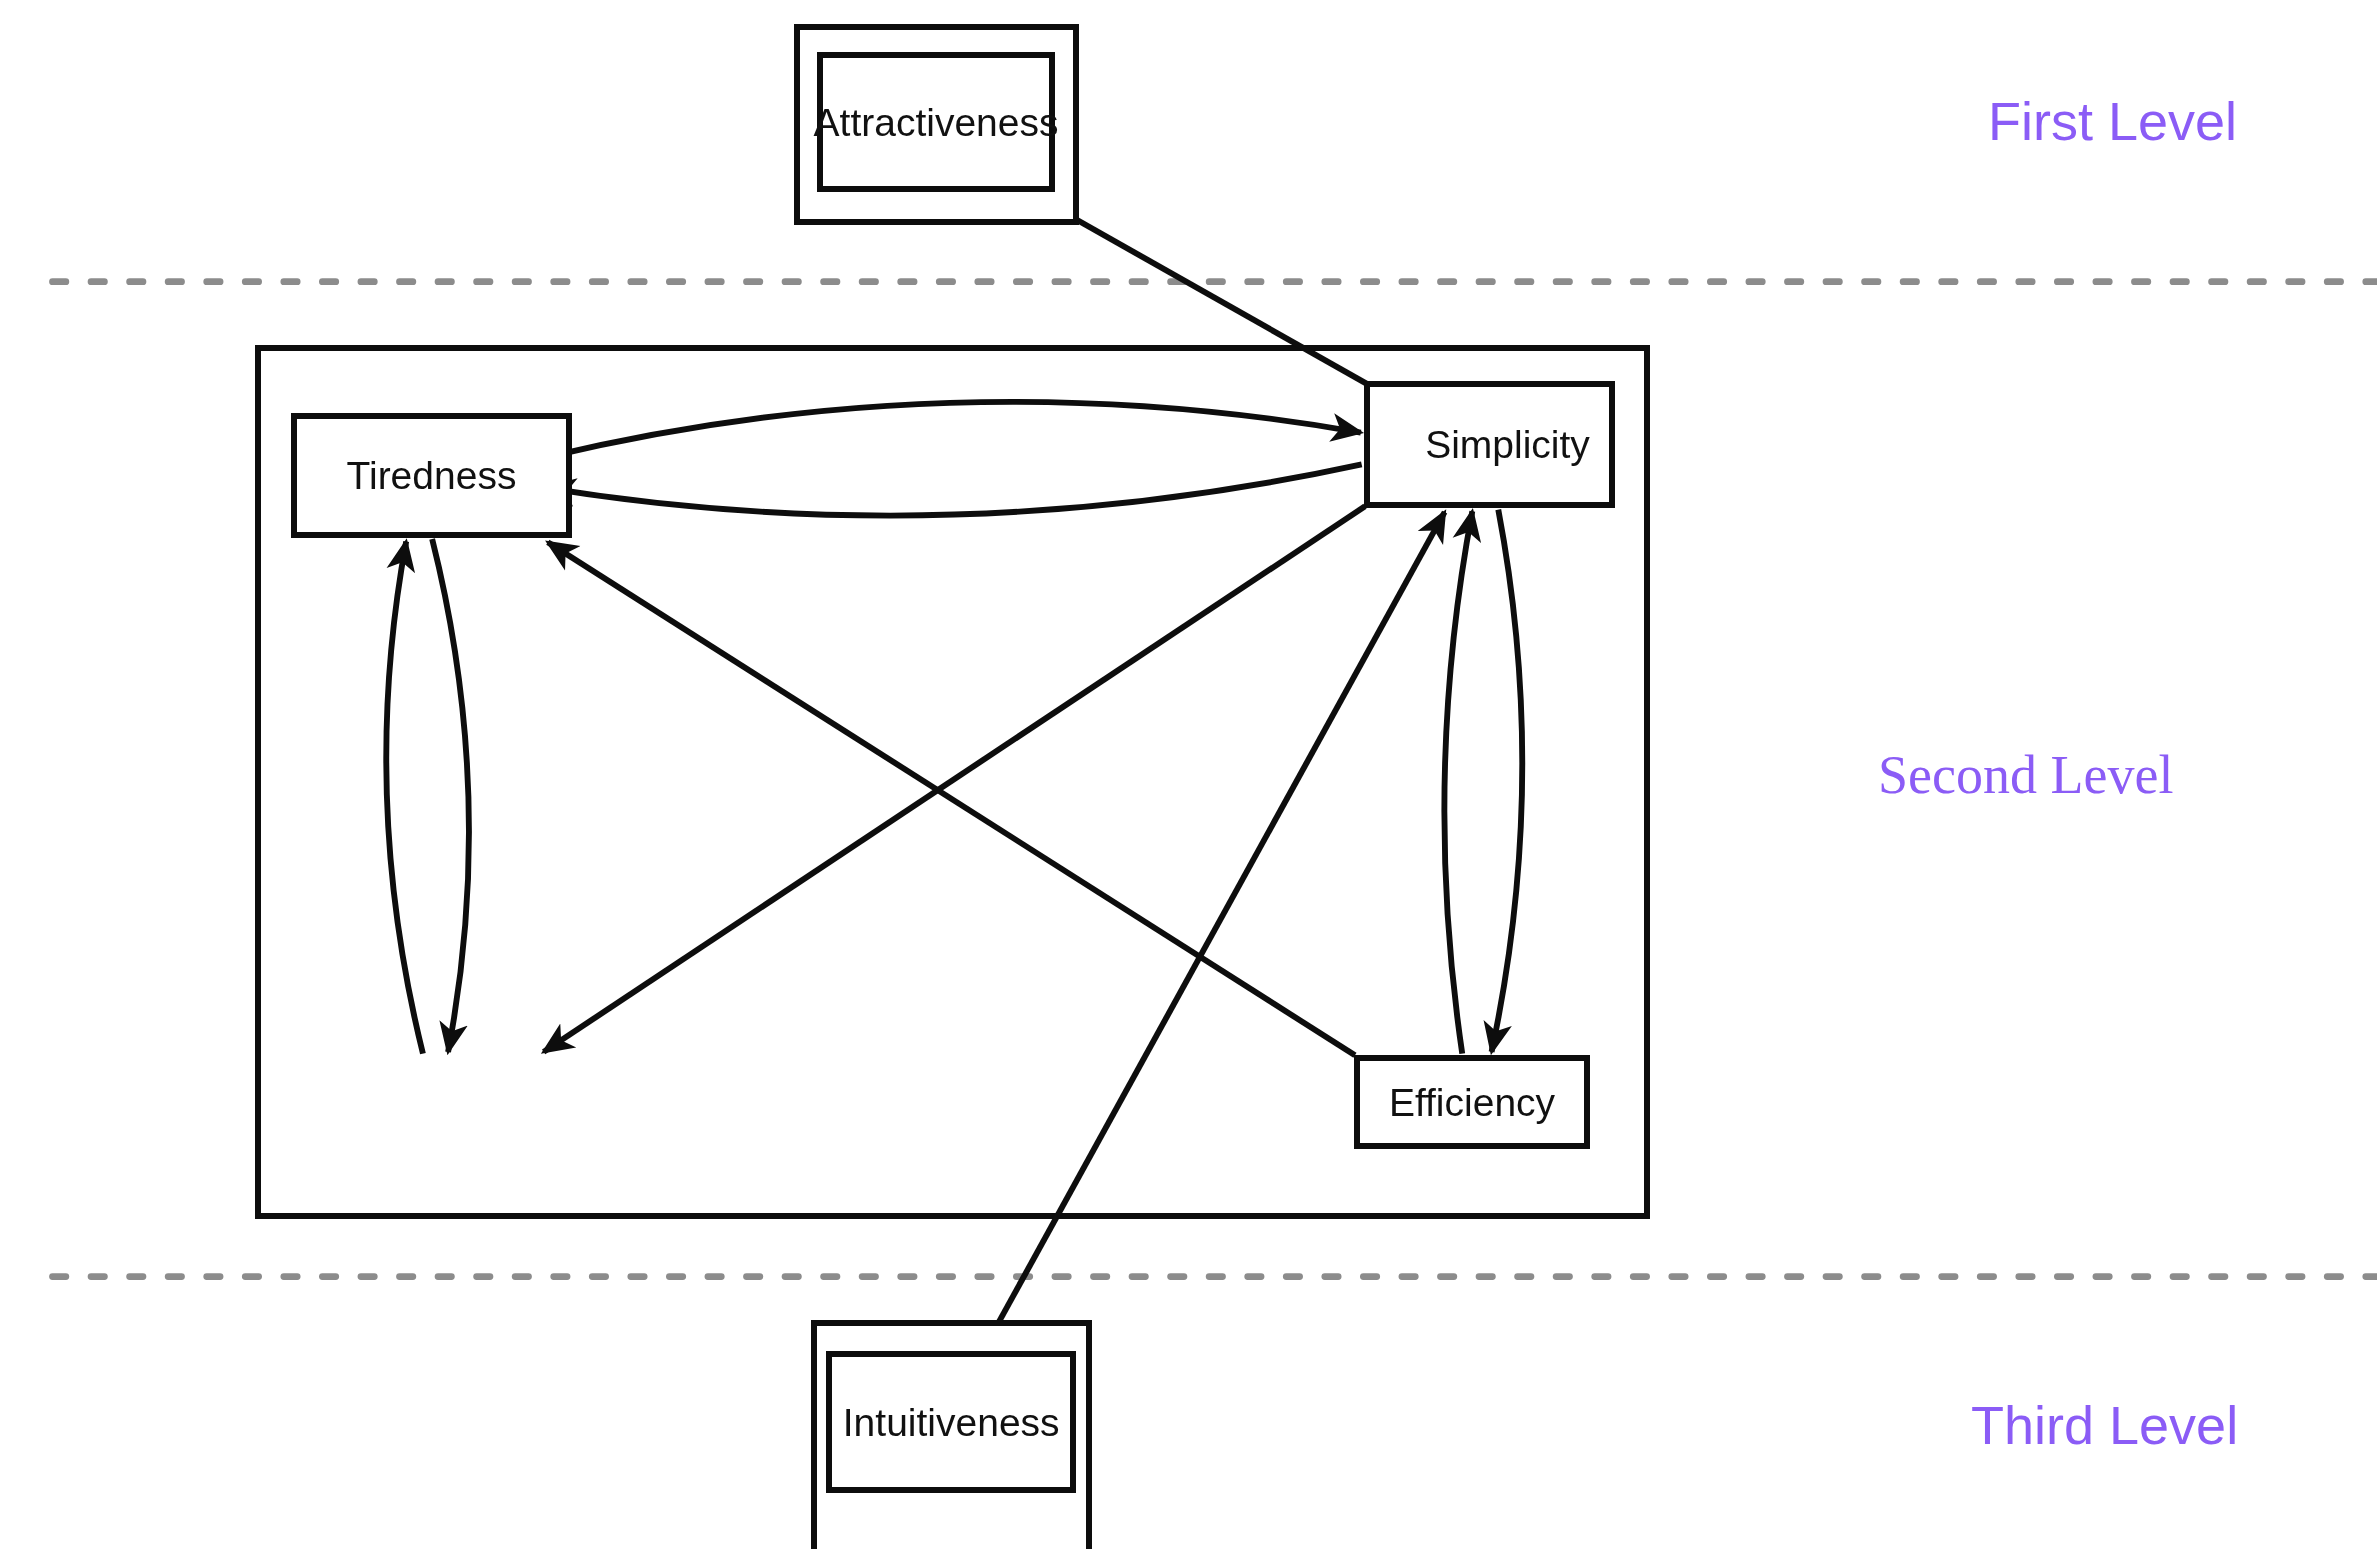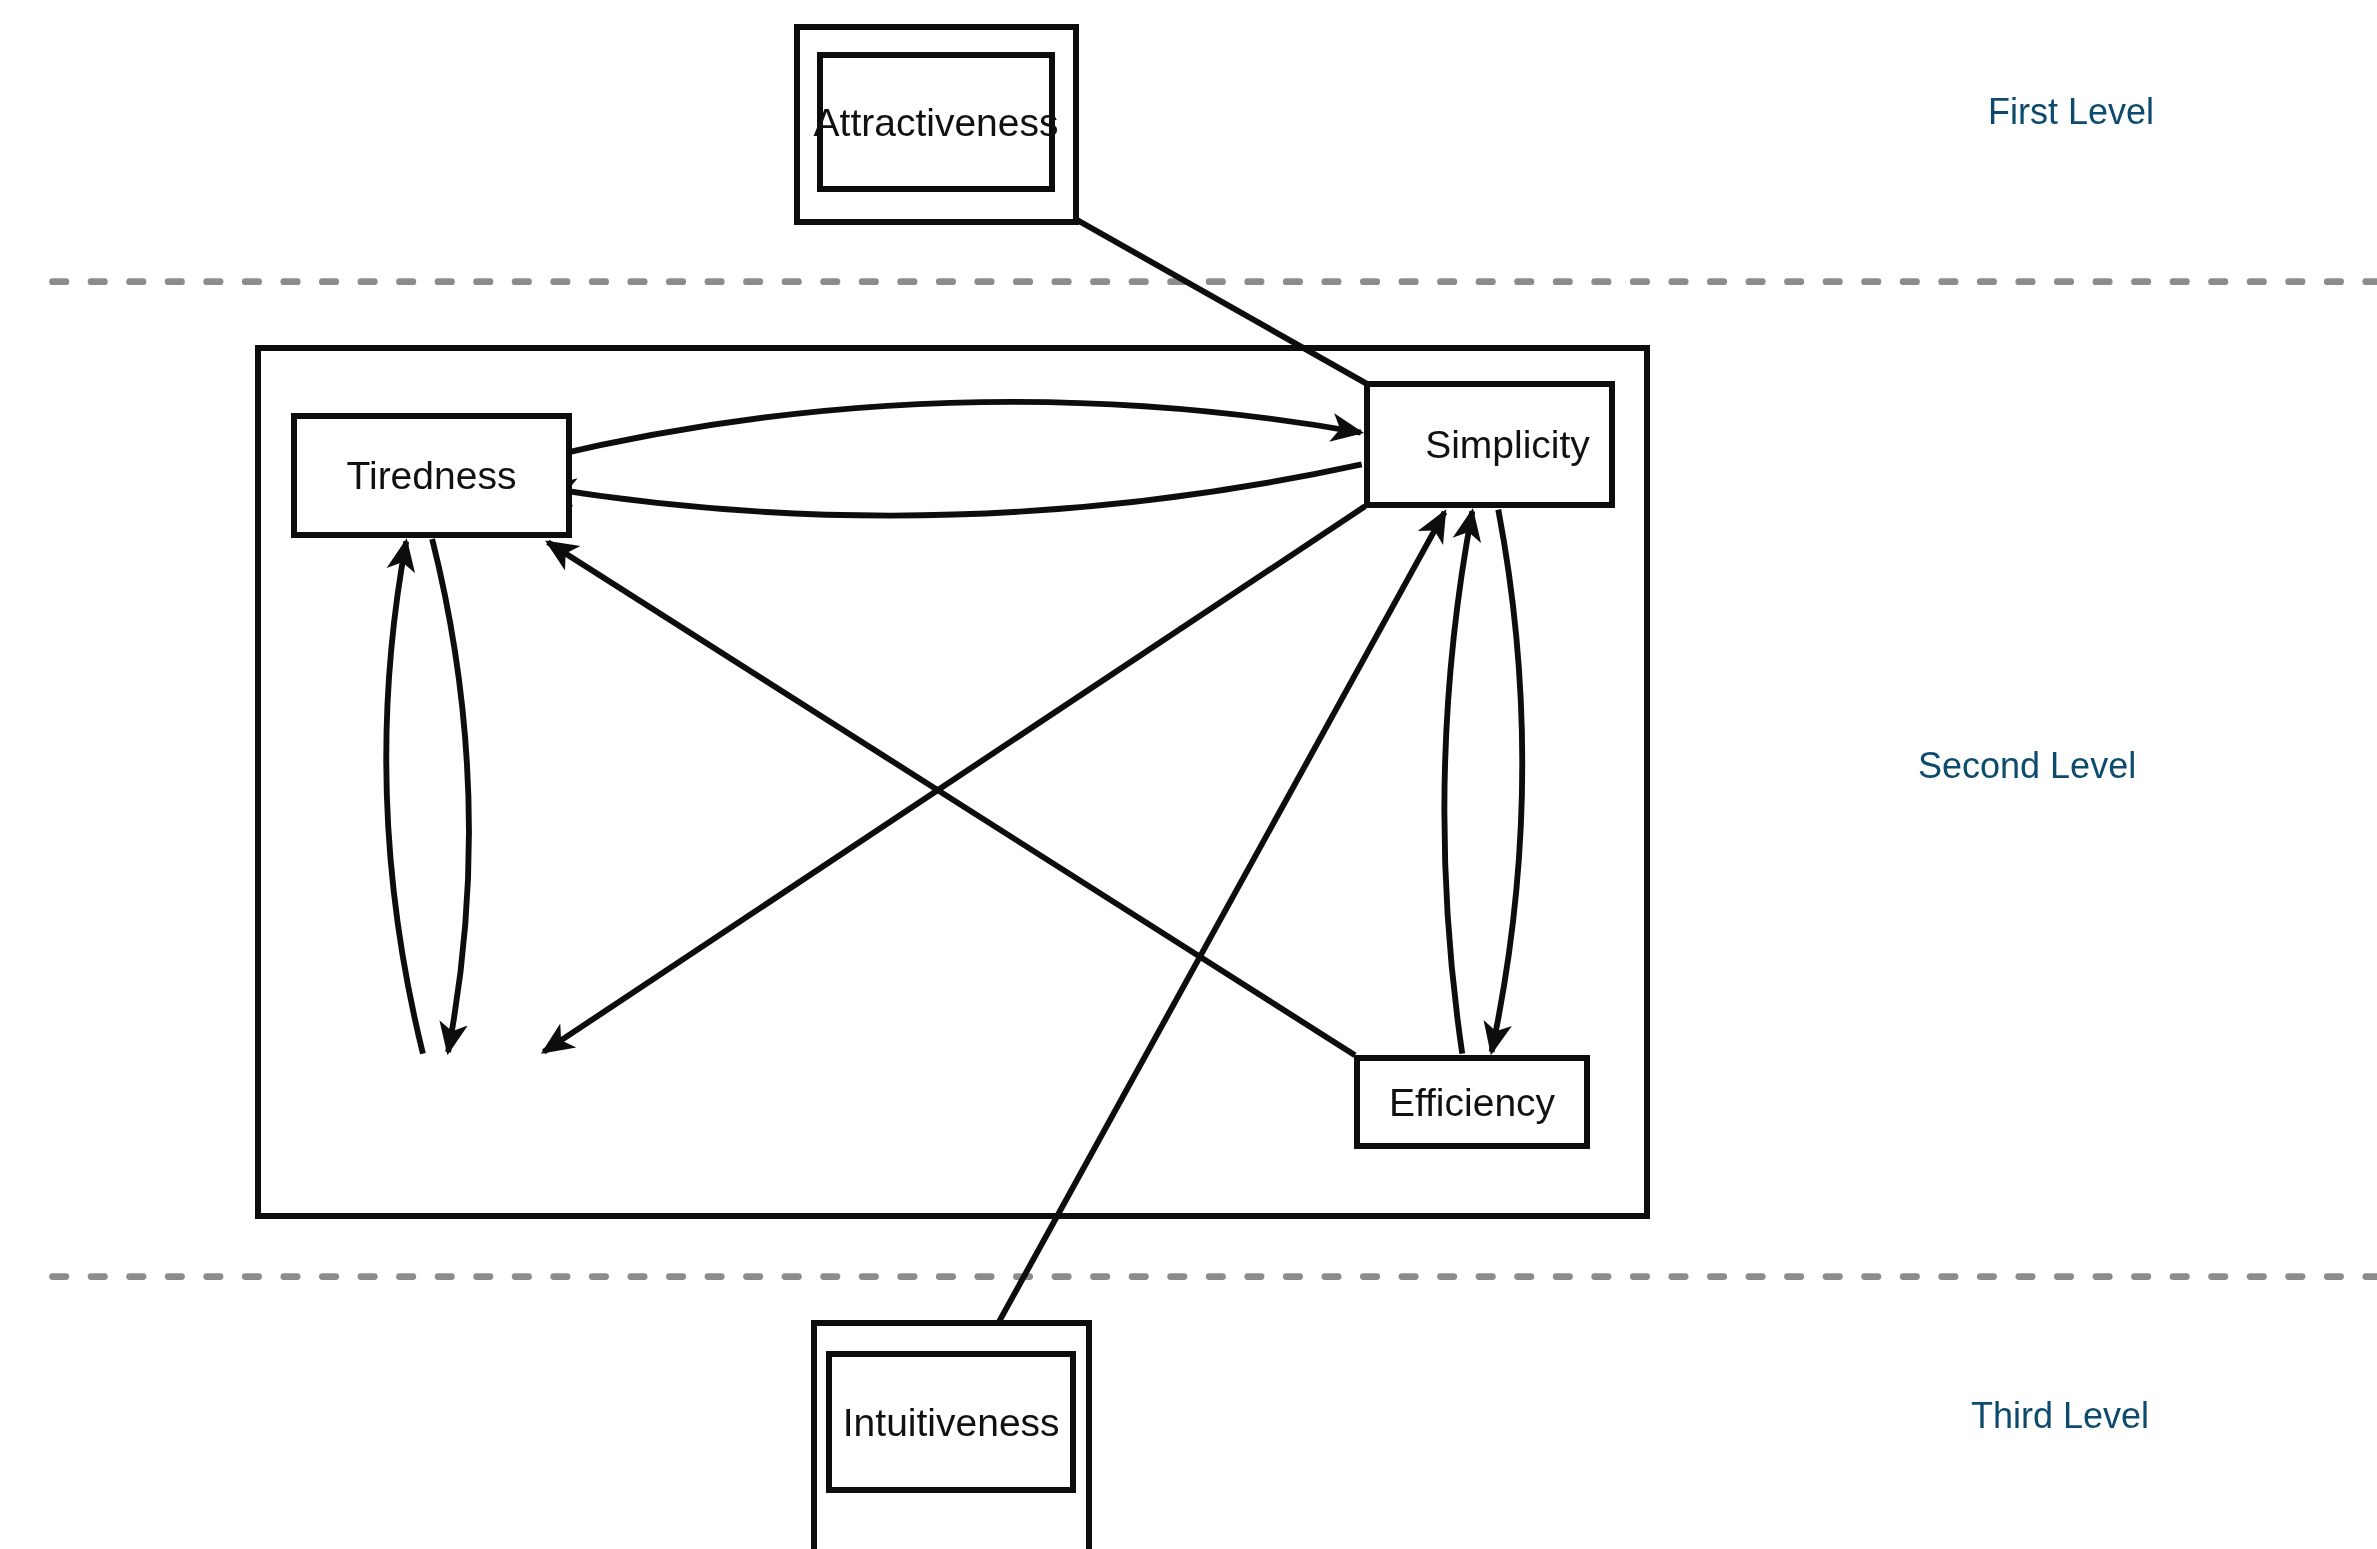--- a/index.html
+++ b/index.html
@@ -56,22 +56,22 @@
     display:flex;
     align-items:center;
     justify-content:center;
     color:#111111;
     font-size:39px;
     line-height:1;
     white-space:nowrap;
   }
   .level-label{
     position:absolute;
-    color:#0c4a6e;
-    font-size:36px;
+    color:#8b5cf6;
+    font-size:54px;
     line-height:1;
     z-index:3;
     white-space:nowrap;
   }
 </style>
 </head>
 <body>
 
 <div class="canvas">
 
@@ -130,17 +130,17 @@
     <span>Efficiency</span>
   </div>
 
   <div class="node-double-outer" style="left:782px; top:1320px; width:281px; height:249px;">
     <div class="node-double-inner" style="left:9.2px; top:25px; width:250px; height:142px;">
       <span>Intuitiveness</span>
     </div>
   </div>
 
   <div class="level-label" style="left:1959px; top:94px;">First Level</div>
-  <div class="level-label" style="left:1889px; top:748px;">Second Level</div>
+  <div class="level-label" style="left:1849px; top:748px;font-family:Liberation Serif, serif;">Second Level</div>
   <div class="level-label" style="left:1942px; top:1398px;">Third Level</div>
 
 </div>
 
 
 </body></html>

